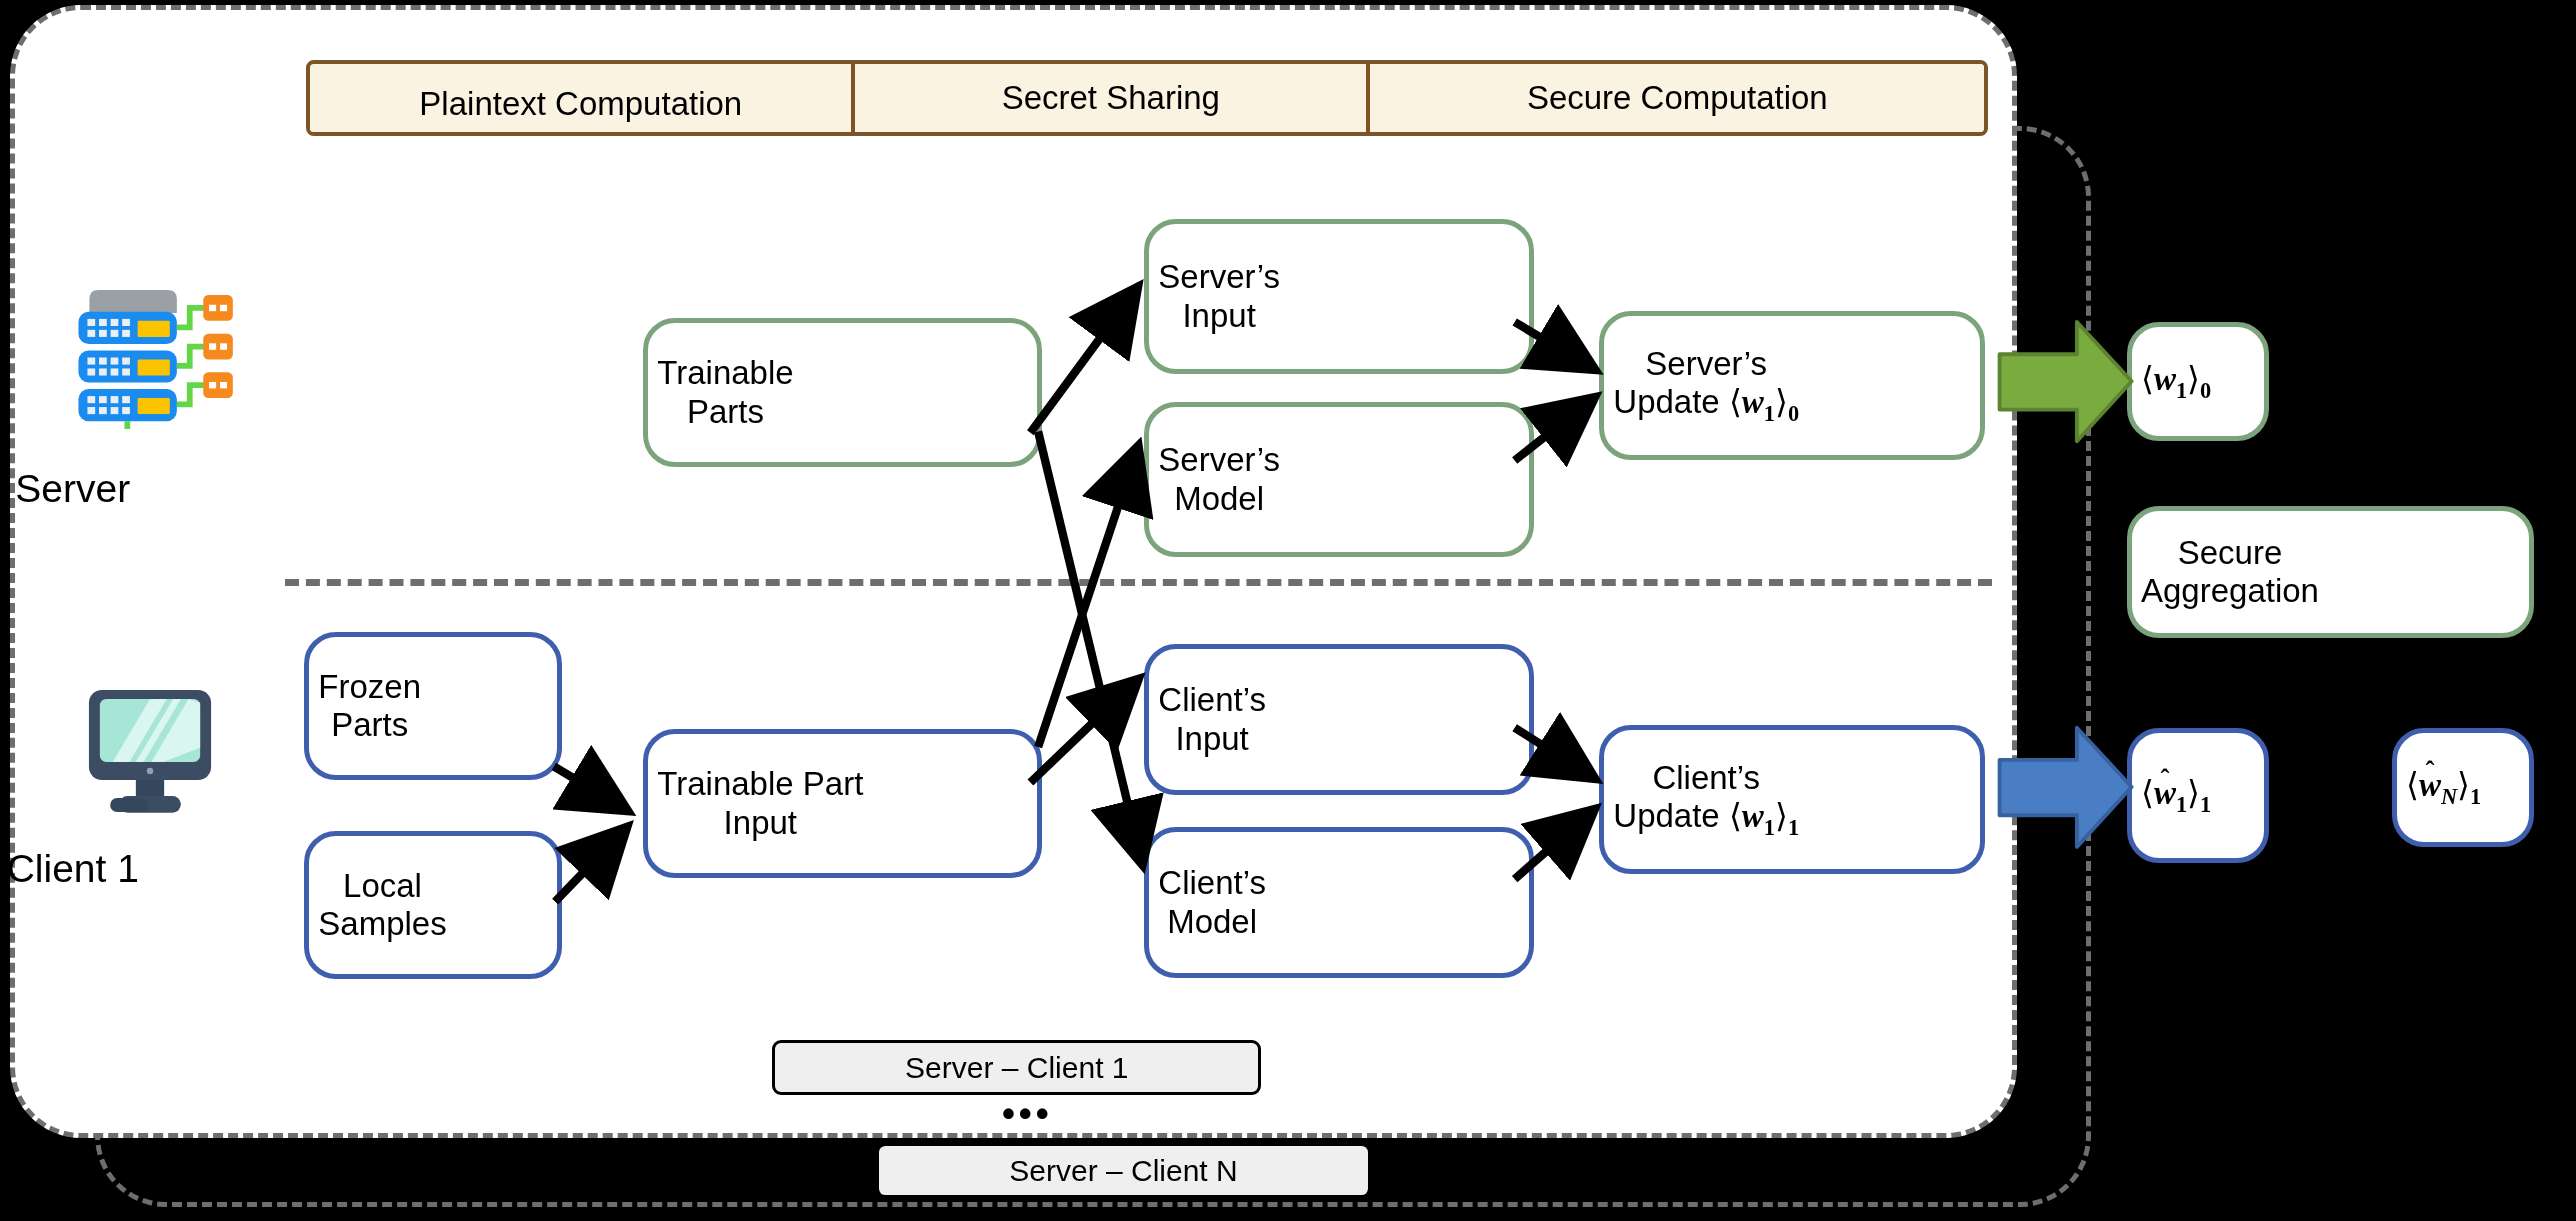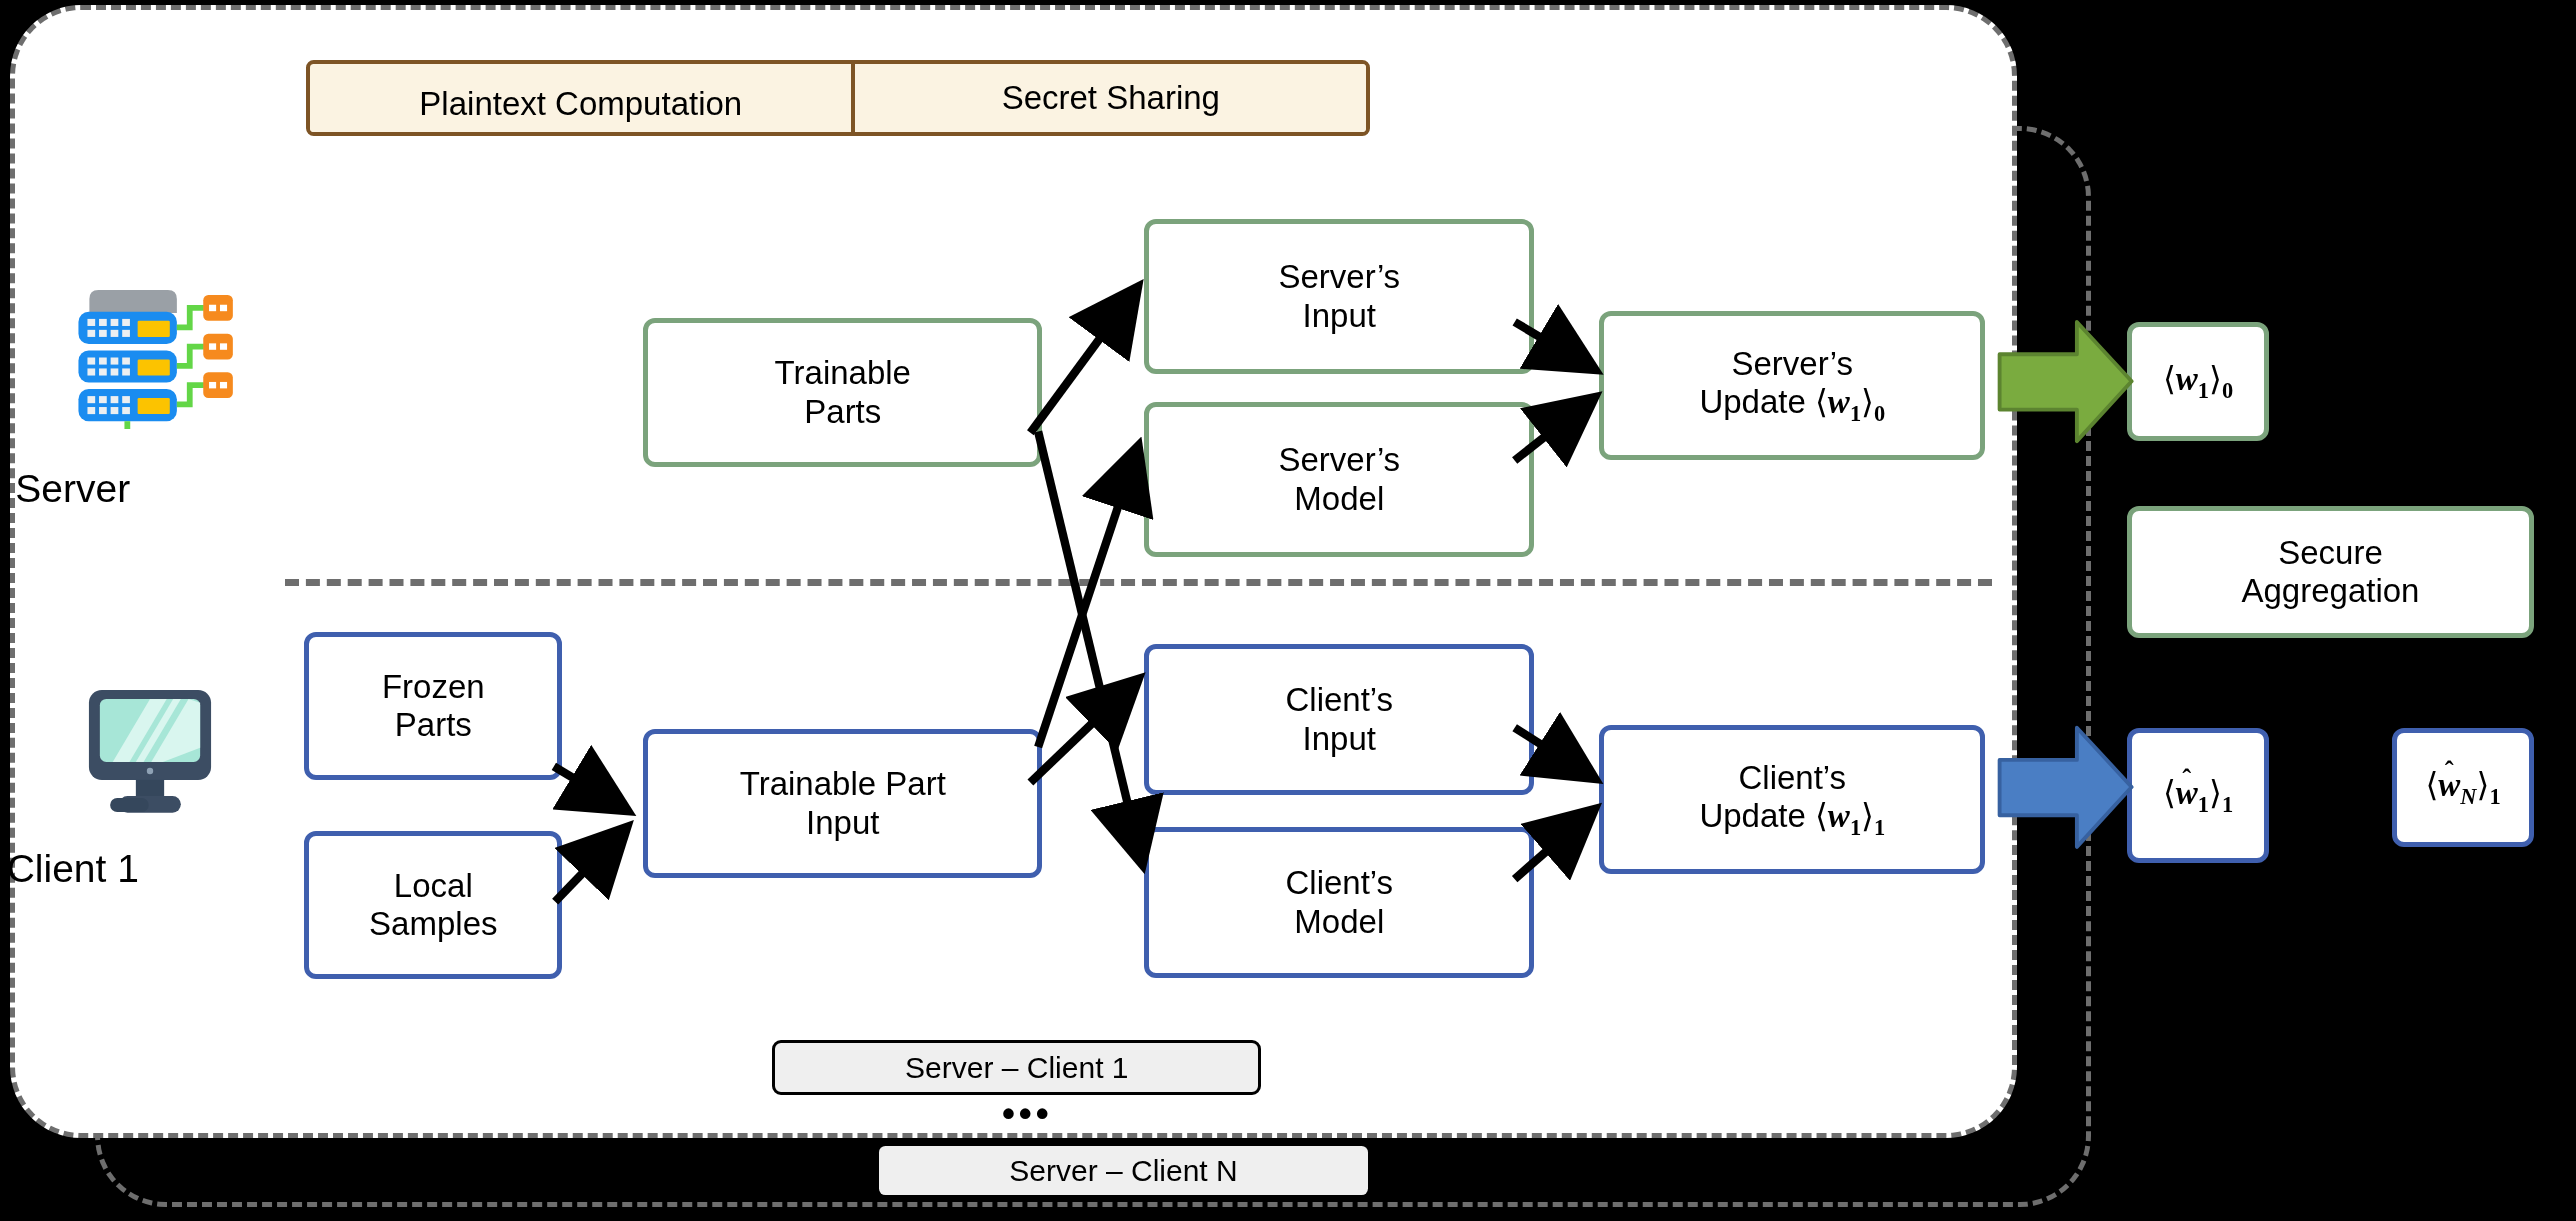--- a/index.html
+++ b/index.html
@@ -32,22 +32,22 @@
     box-sizing:border-box;background:#fbf3e2;
   }
   .legend-cell + .legend-cell{border-left:4.5px solid #7d5425;}
   .lc0{width:541px;margin-top:11px;}
   .lc1{width:515px;}
   .lc2{width:618px;}
 
   
   .node{
     position:absolute;box-sizing:border-box;background:#ffffff;
-    display:flex;align-items:center;justify-content:center;text-align:center;
-    border-radius:12px;color:#000;line-height:1.16;font-size:33px;padding:1px 9px;
+    display:flex;align-items:center;justify-content:flex-start;text-align:center;
+    border-radius:32px;color:#000;line-height:1.16;font-size:33px;padding:1px 9px;
   }
   .node.green{border:5.8px solid #7ba37c;}
   .node.blue{border:5.8px solid #3f5fae;}
 
   .node .mathline{display:block;}
   .mi{font-family:"Liberation Serif",serif;font-style:italic;font-weight:bold;}
   .sub{font-size:0.68em;vertical-align:sub;font-family:"Liberation Serif",serif;font-style:italic;font-weight:bold;}
   .subn{font-size:0.68em;vertical-align:sub;font-family:"Liberation Serif",serif;font-style:normal;font-weight:bold;}
   .ang{font-family:"Liberation Serif",serif;font-weight:400;}
 
@@ -80,20 +80,21 @@
 
 <div id="stage">
 
   <div class="outer-panel"></div>
 
   <div class="inner-panel">
 
     <div class="legend">
       <div class="legend-cell lc0">Plaintext Computation</div>
       <div class="legend-cell lc1">Secret Sharing</div>
+      <div class="legend-cell lc2">Secure Computation</div>
     </div>
 
     <div class="mid-divider"></div>
 
     <div class="icon-wrap" style="left:39px;top:258px;width:193px;height:161px;">
       <svg width="193" height="161" viewBox="0 0 300 250">
         <path d="M55 48 q0-14 14-14 h108 q14 0 14 14 v22 h-136z" fill="#9aa0a6"></path>
         <g>
           <rect x="38" y="68" width="153" height="50" rx="16" fill="#1a8cf0"></rect>
           <rect x="38" y="128" width="153" height="50" rx="16" fill="#1a8cf0"></rect>

